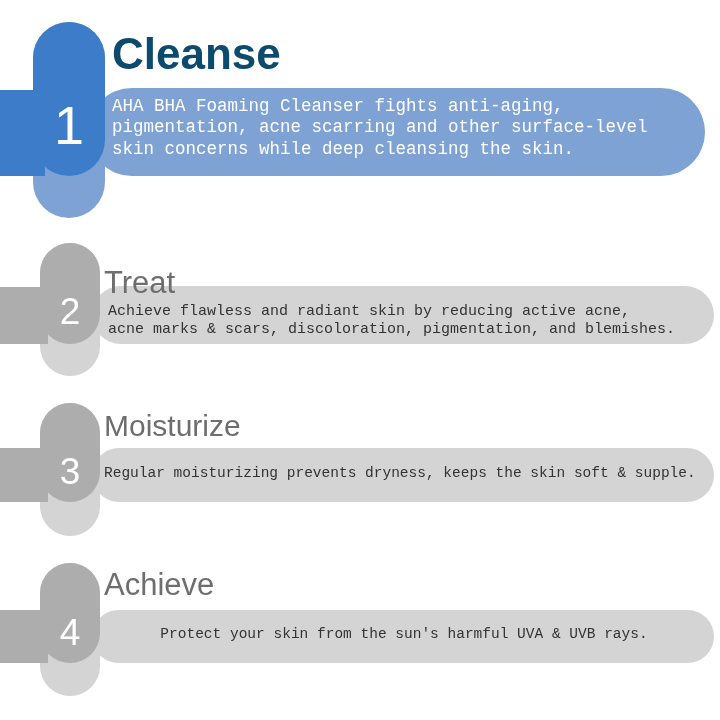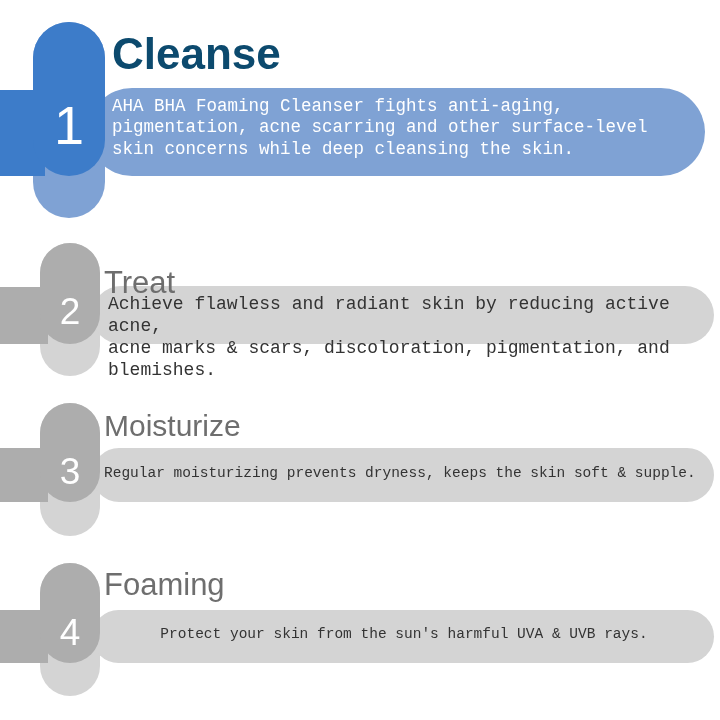--- a/index.html
+++ b/index.html
@@ -107,21 +107,21 @@
   .step-1 .step-title       { left: 112px; top: 32px; font-size: 44px; }
   .step-1 .step-desc        { left: 112px; top: 96px; width: 600px; font-size: 17.5px; }
 
   
   .step-2 .badge-pill-light { left: 40px; top: 243px; width: 60px; height: 133px; z-index: 2; }
   .step-2 .badge-pill-dark  { left: 40px; top: 243px; width: 60px; height: 101px; z-index: 4; }
   .step-2 .badge-stub       { top: 287px; width: 88px; height: 57px; z-index: 4; }
   .step-2 .step-bar         { left: 92px; top: 286px; width: 622px; height: 58px; z-index: 3; }
   .step-2 .badge-number     { left: 40px; top: 293px; width: 60px; font-size: 37px; }
   .step-2 .step-title       { left: 104px; top: 251px; font-size: 31px; margin-top: 16px; }
-  .step-2 .step-desc        { left: 108px; top: 294px; width: 600px; font-size: 18px; }
+  .step-2 .step-desc        { left: 108px; top: 303px; width: 600px; font-size: 15px; }
 
   
   .step-3 .badge-pill-light { left: 40px; top: 403px; width: 60px; height: 133px; z-index: 2; }
   .step-3 .badge-pill-dark  { left: 40px; top: 403px; width: 60px; height: 99px;  z-index: 4; }
   .step-3 .badge-stub       { top: 448px; width: 88px; height: 54px; z-index: 4; }
   .step-3 .step-bar         { left: 92px; top: 448px; width: 622px; height: 54px; z-index: 3; }
   .step-3 .badge-number     { left: 40px; top: 453px; width: 60px; font-size: 37px; }
   .step-3 .step-title       { left: 104px; top: 411px; font-size: 30px; }
   .step-3 .step-desc        { left: 104px; top: 465px; width: 600px; font-size: 14.5px; }
 
@@ -171,17 +171,17 @@
     <div class="step-title">Moisturize</div>
     <div class="step-desc">Regular moisturizing prevents dryness, keeps the skin soft &amp; supple.</div>
   </div>
 
   <div class="step step-4 step-grey">
     <div class="badge-pill-light"></div>
     <div class="step-bar"></div>
     <div class="badge-stub"></div>
     <div class="badge-pill-dark"></div>
     <div class="badge-number">4</div>
-    <div class="step-title">Foaming</div>
+    <div class="step-title">Achieve</div>
     <div class="step-desc">Protect your skin from the sun's harmful UVA &amp; UVB rays.</div>
   </div>
 
 </div>
 
 </body></html>

